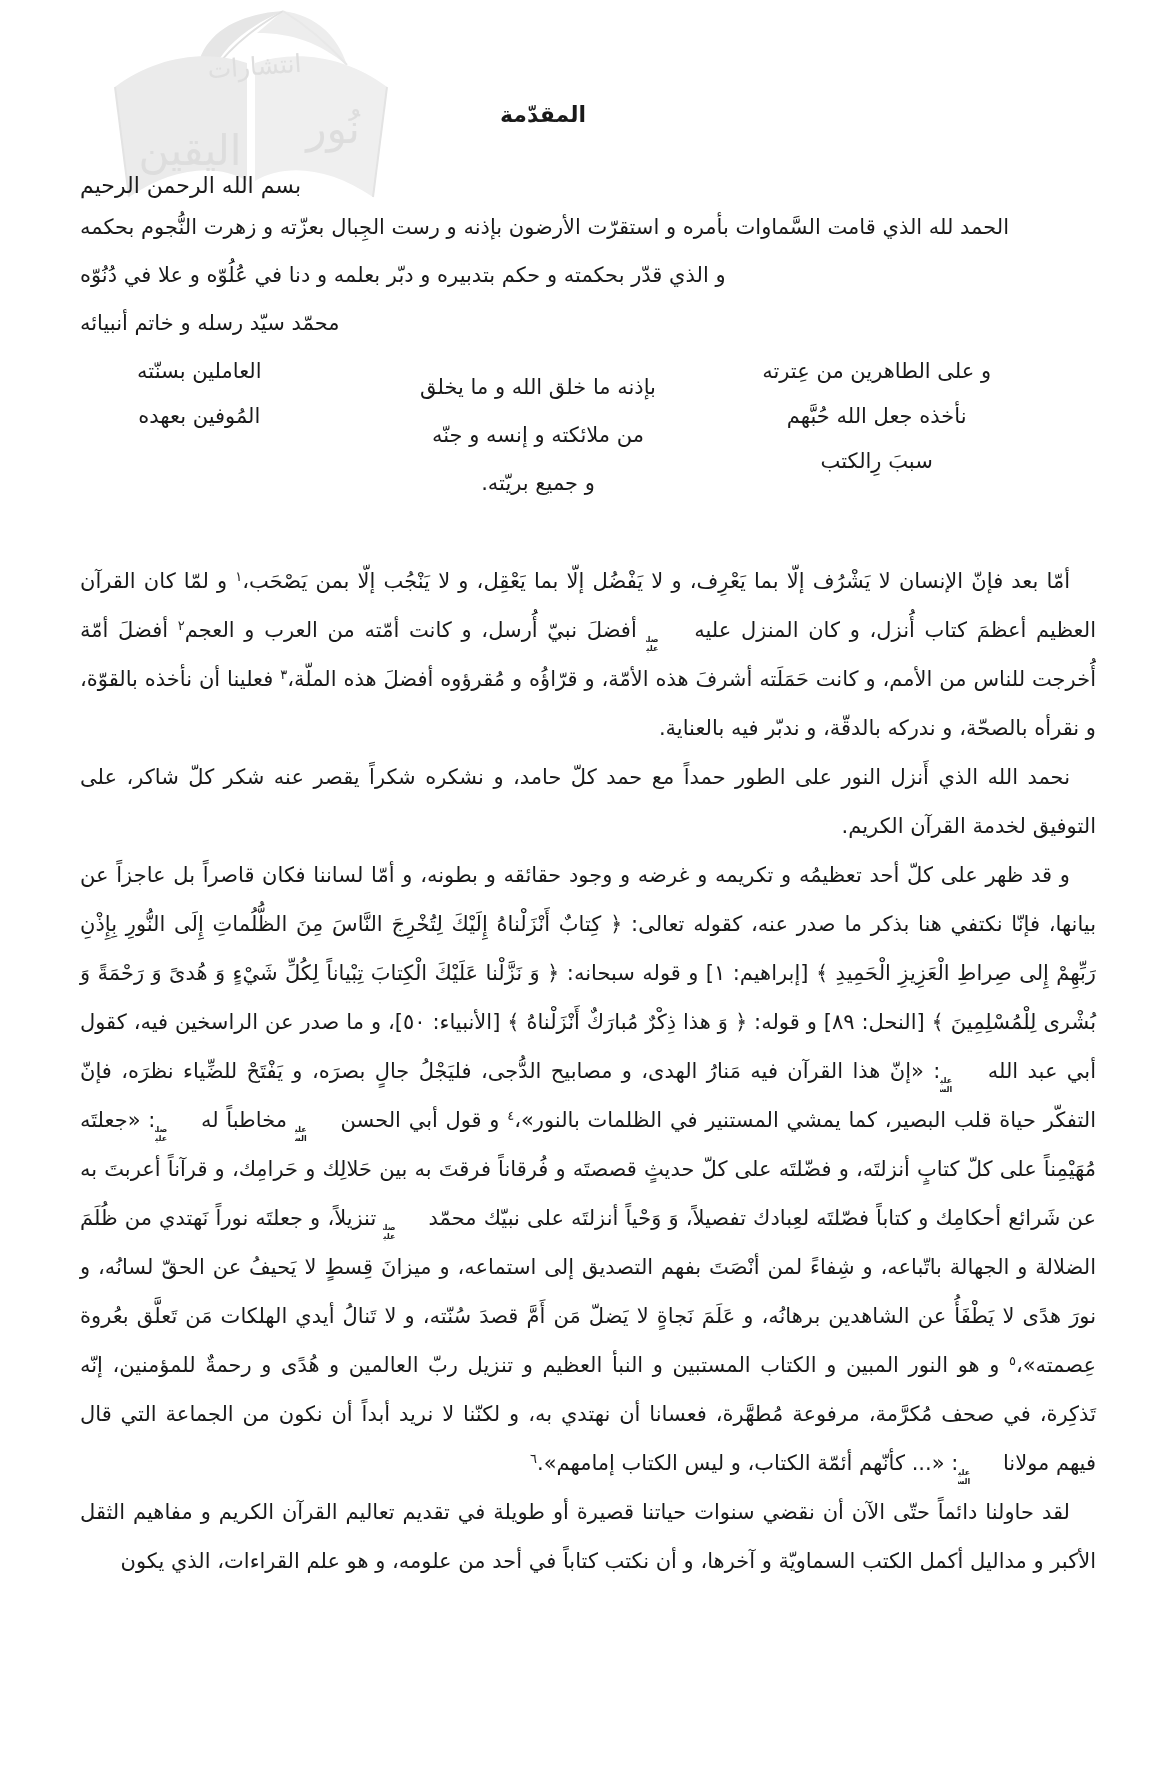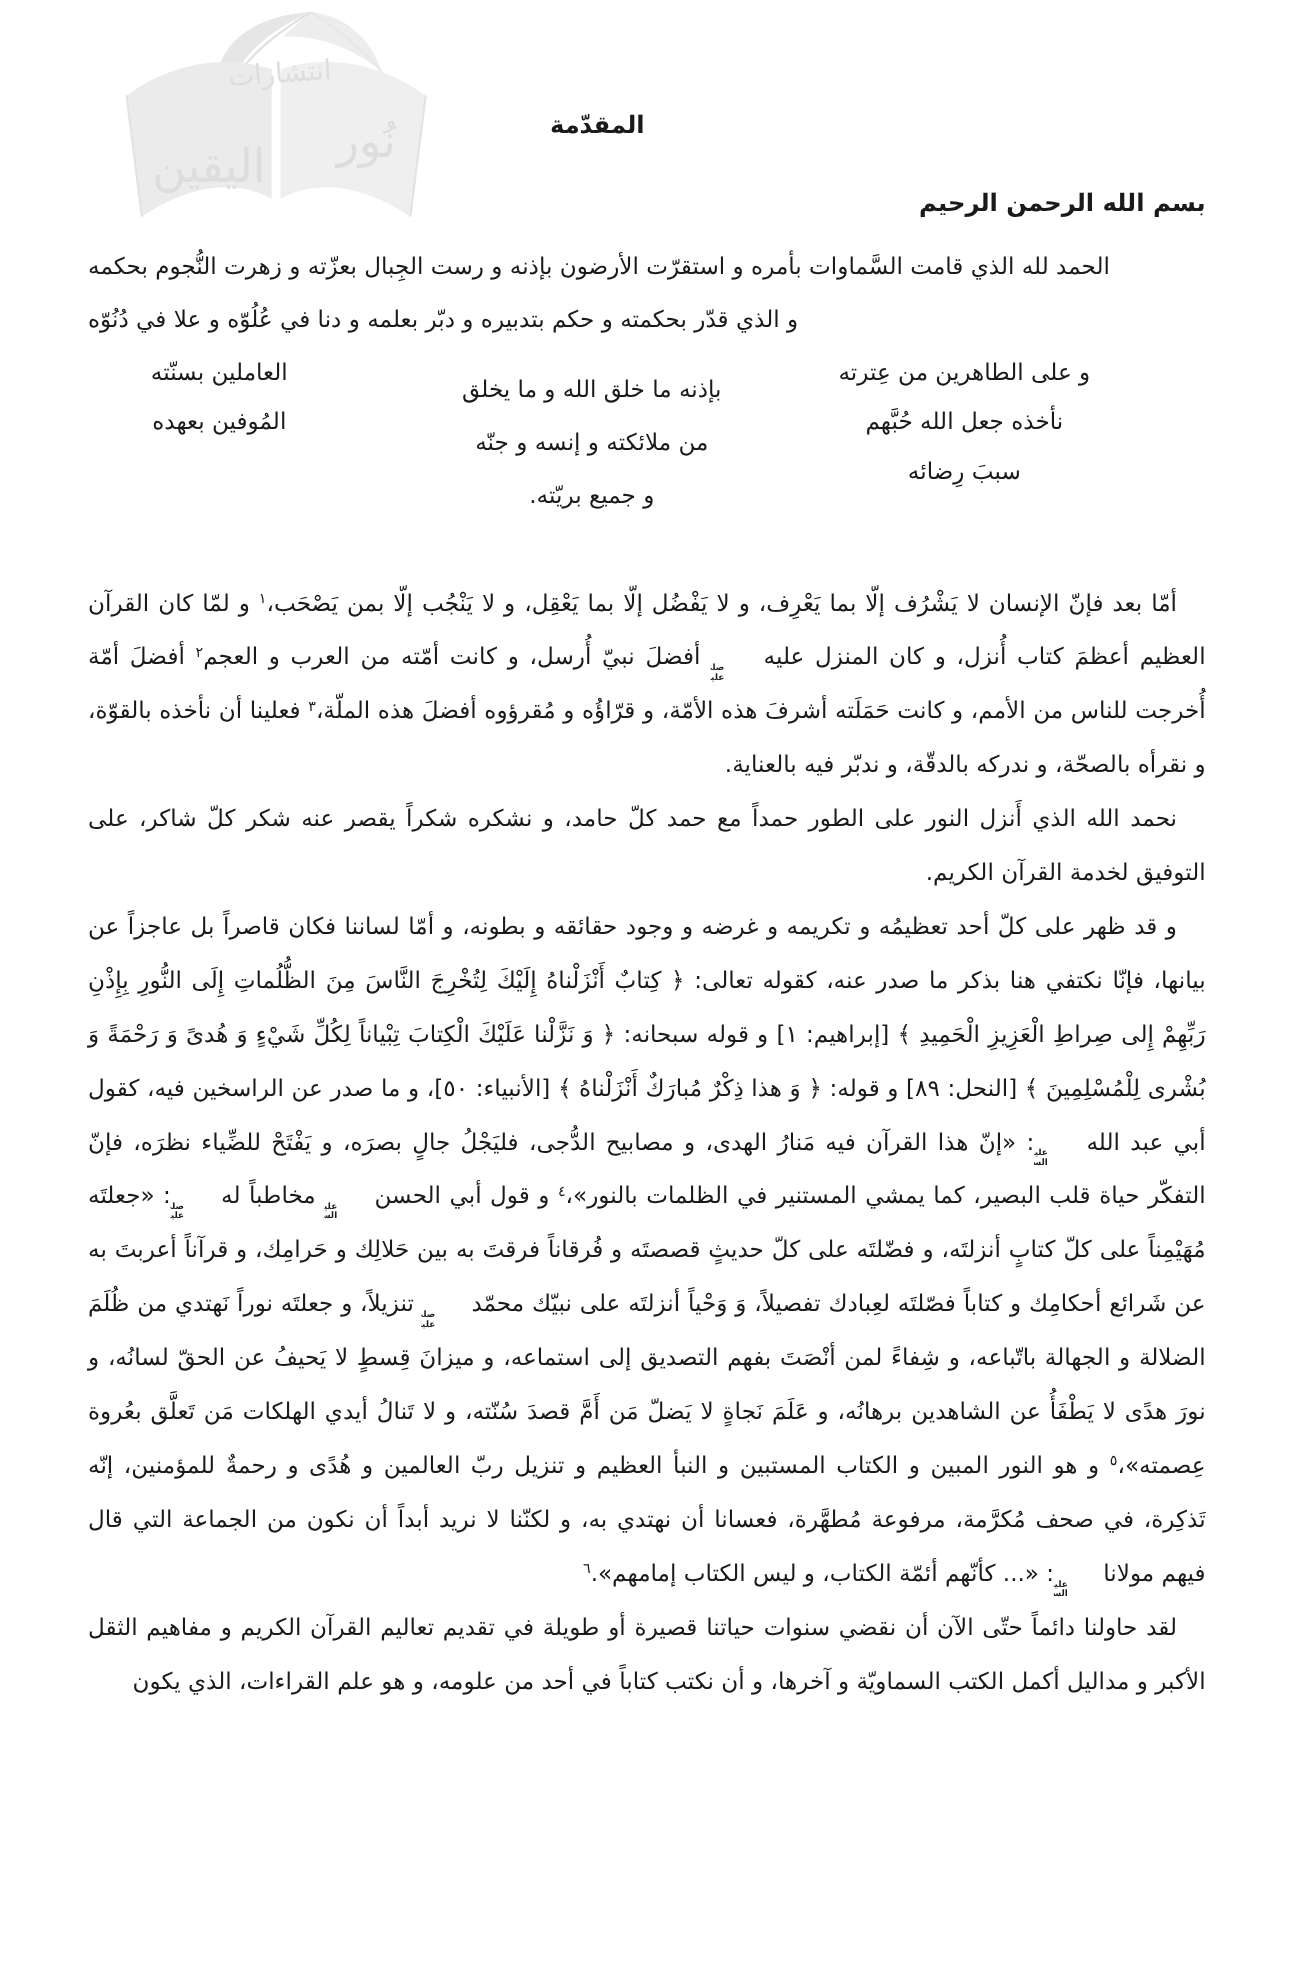--- a/index.html
+++ b/index.html
@@ -6,21 +6,21 @@
   body { width:1176px; height:1791px; font-family:"DejaVu Sans", sans-serif; color:#1a1a1a; }
   .page { position:relative; width:1176px; height:1791px; overflow:hidden; direction:rtl; background:#ffffff; }
 
   
   .watermark { position:absolute; top:5px; left:85px; width:400px; height:220px; z-index:0; pointer-events:none; }
 
   
   .content { position:relative; z-index:1; padding:0 80px; }
 
   .title { margin:100px 90px 0 0; font-size:22px; font-weight:bold; line-height:30px; text-align:center; }
-  .basmala { margin:40px 0 16px 0; font-size:22px; font-weight:bold; line-height:32px; text-align:right; }
+  .basmala { margin:40px 0 1px 0; font-size:22px; font-weight:normal; line-height:32px; text-align:left; }
 
   .opening-lines p { margin:0; font-size:21px; line-height:48px; text-align:left; }
 
   .cols { display:flex; direction:rtl; margin-top:2px; transform:translateX(-50px); }
   .col { flex:1; }
   .col p { margin:0; font-size:21px; line-height:45px; text-align:center; }
   .col.middle { margin-top:14px; }
   .col.middle p { line-height:48px; }
 
   .body-text { margin-top:50px; font-size:21px; line-height:49px; text-align:justify; }
@@ -56,27 +56,28 @@
 
   <div class="content">
 
     <h1 class="title">المقدّمة</h1>
 
     <div class="basmala">بسم الله الرحمن الرحيم</div>
 
     <div class="opening-lines">
       <p>الحمد لله الذي قامت السَّماوات بأمره و استقرّت الأرضون بإذنه و رست الجِبال بعزّته و زهرت النُّجوم بحكمه</p>
       <p>و الذي قدّر بحكمته و حكم بتدبيره و دبّر بعلمه و دنا في عُلُوّه و علا في دُنُوّه</p>
+      <p>محمّد سيّد رسله و خاتم أنبيائه</p>
     </div>
 
     <div class="cols">
       <div class="col right">
         <p>و على الطاهرين من عِترته</p>
         <p>نأخذه جعل الله حُبَّهم</p>
-        <p>سببَ رِضائه</p>
+        <p>سببَ رِالكتب</p>
       </div>
       <div class="col middle">
         <p>بإذنه ما خلق الله و ما يخلق</p>
         <p>من ملائكته و إنسه و جنّه</p>
         <p>و جميع بريّته.</p>
       </div>
       <div class="col left">
         <p>العاملين بسنّته</p>
         <p>المُوفين بعهده</p>
       </div>

